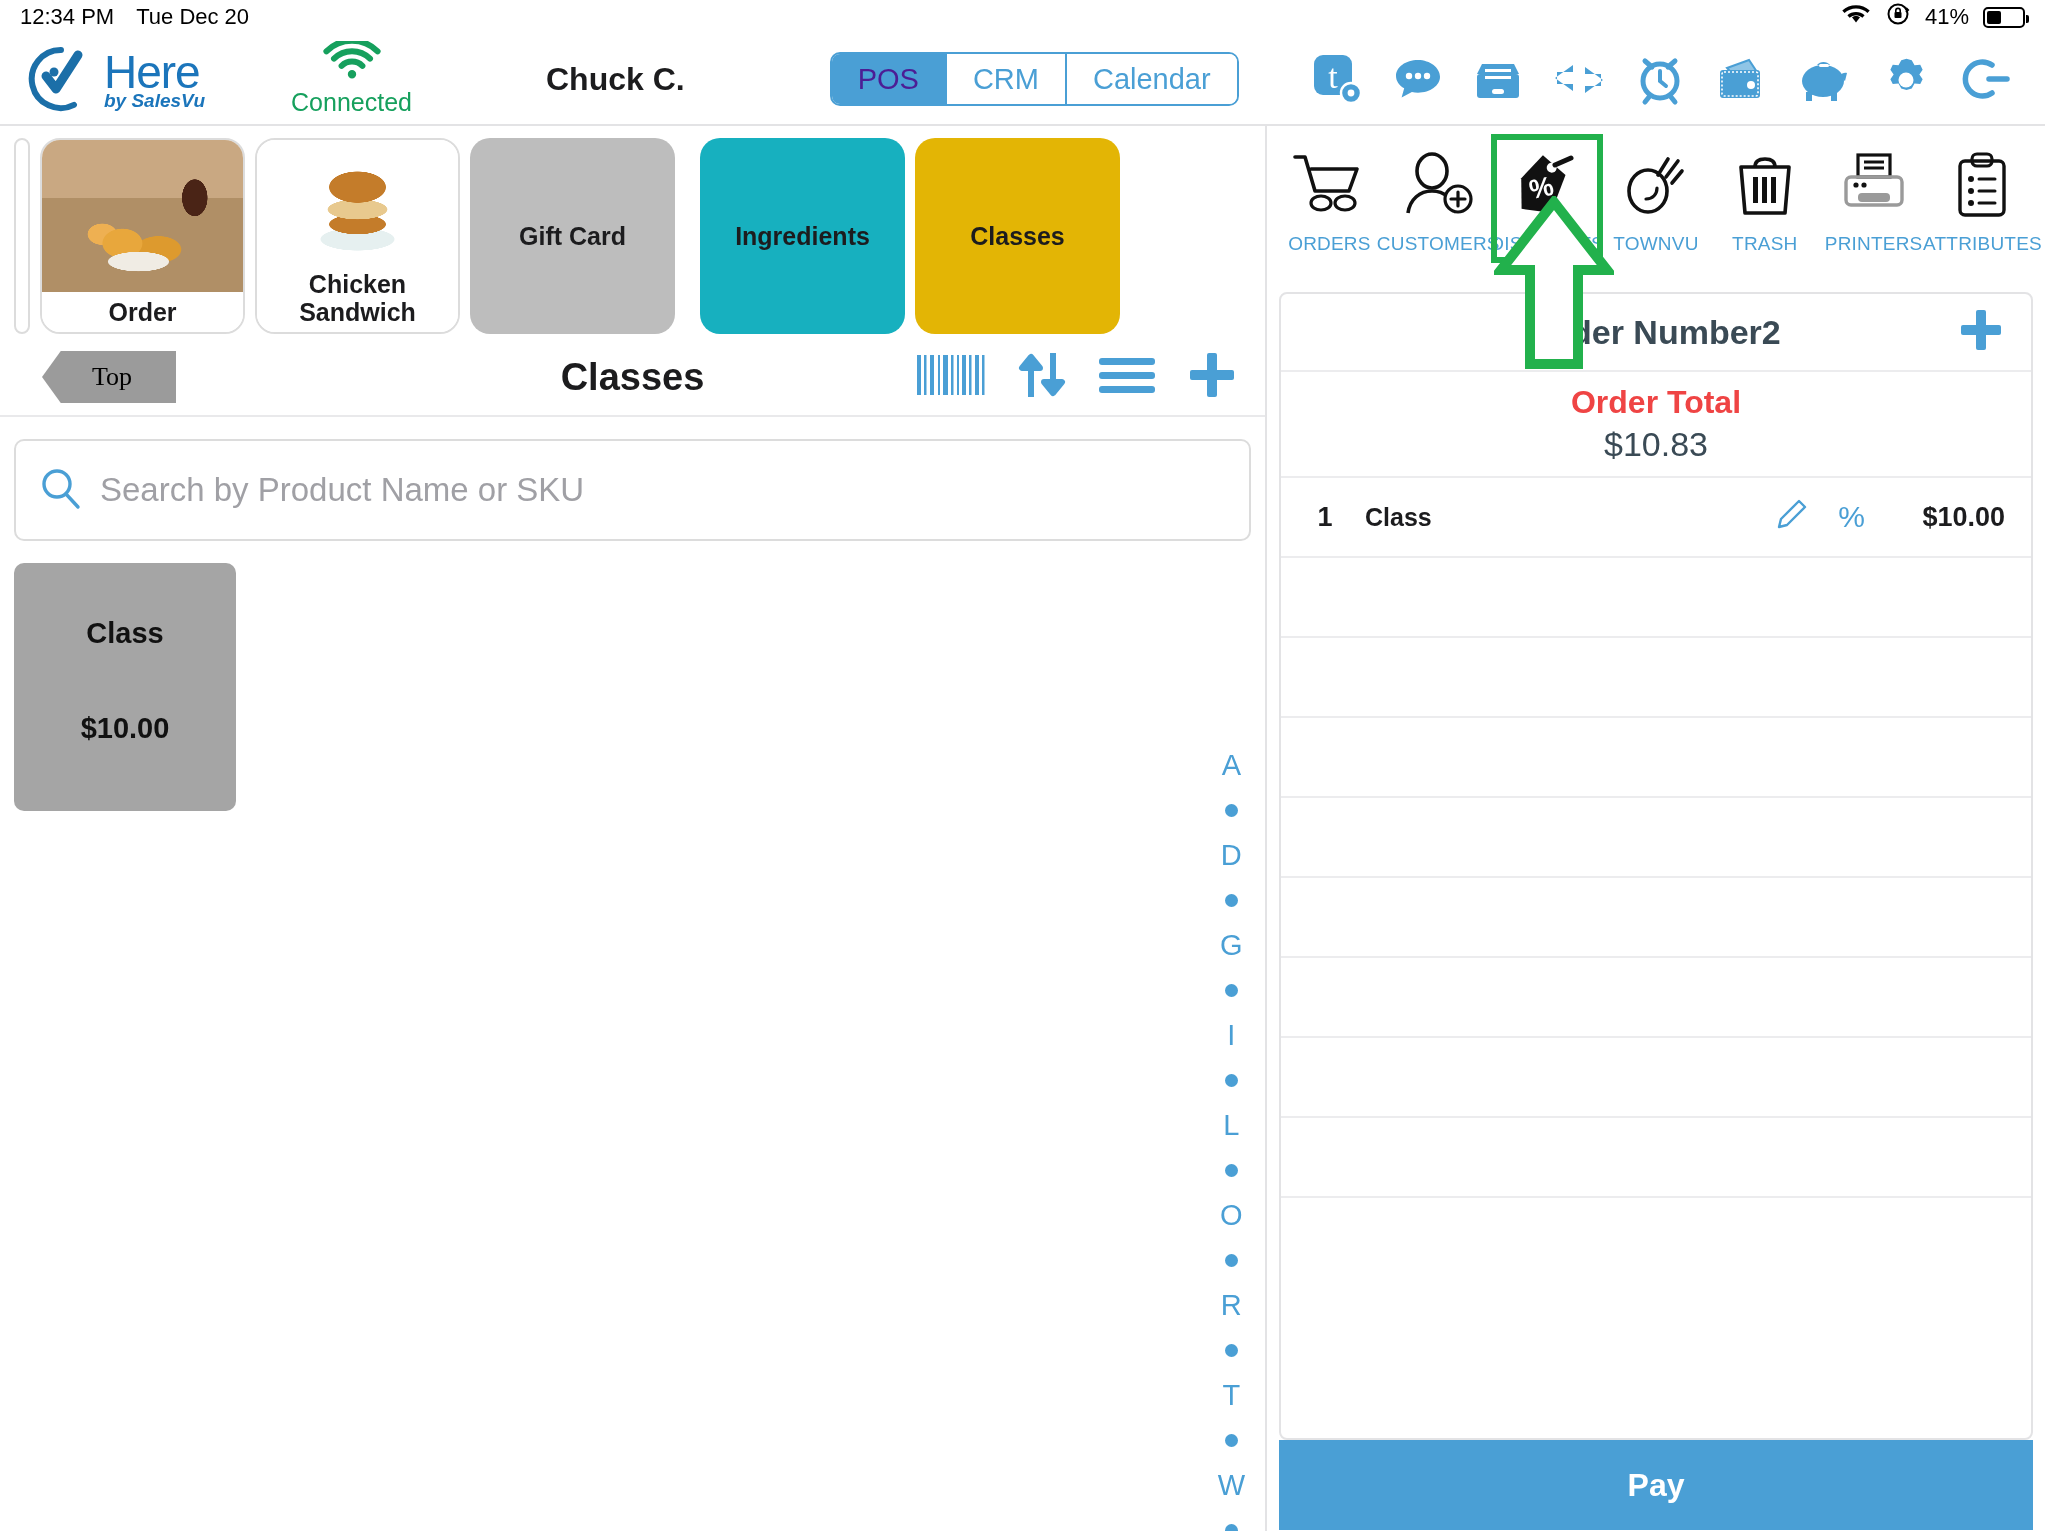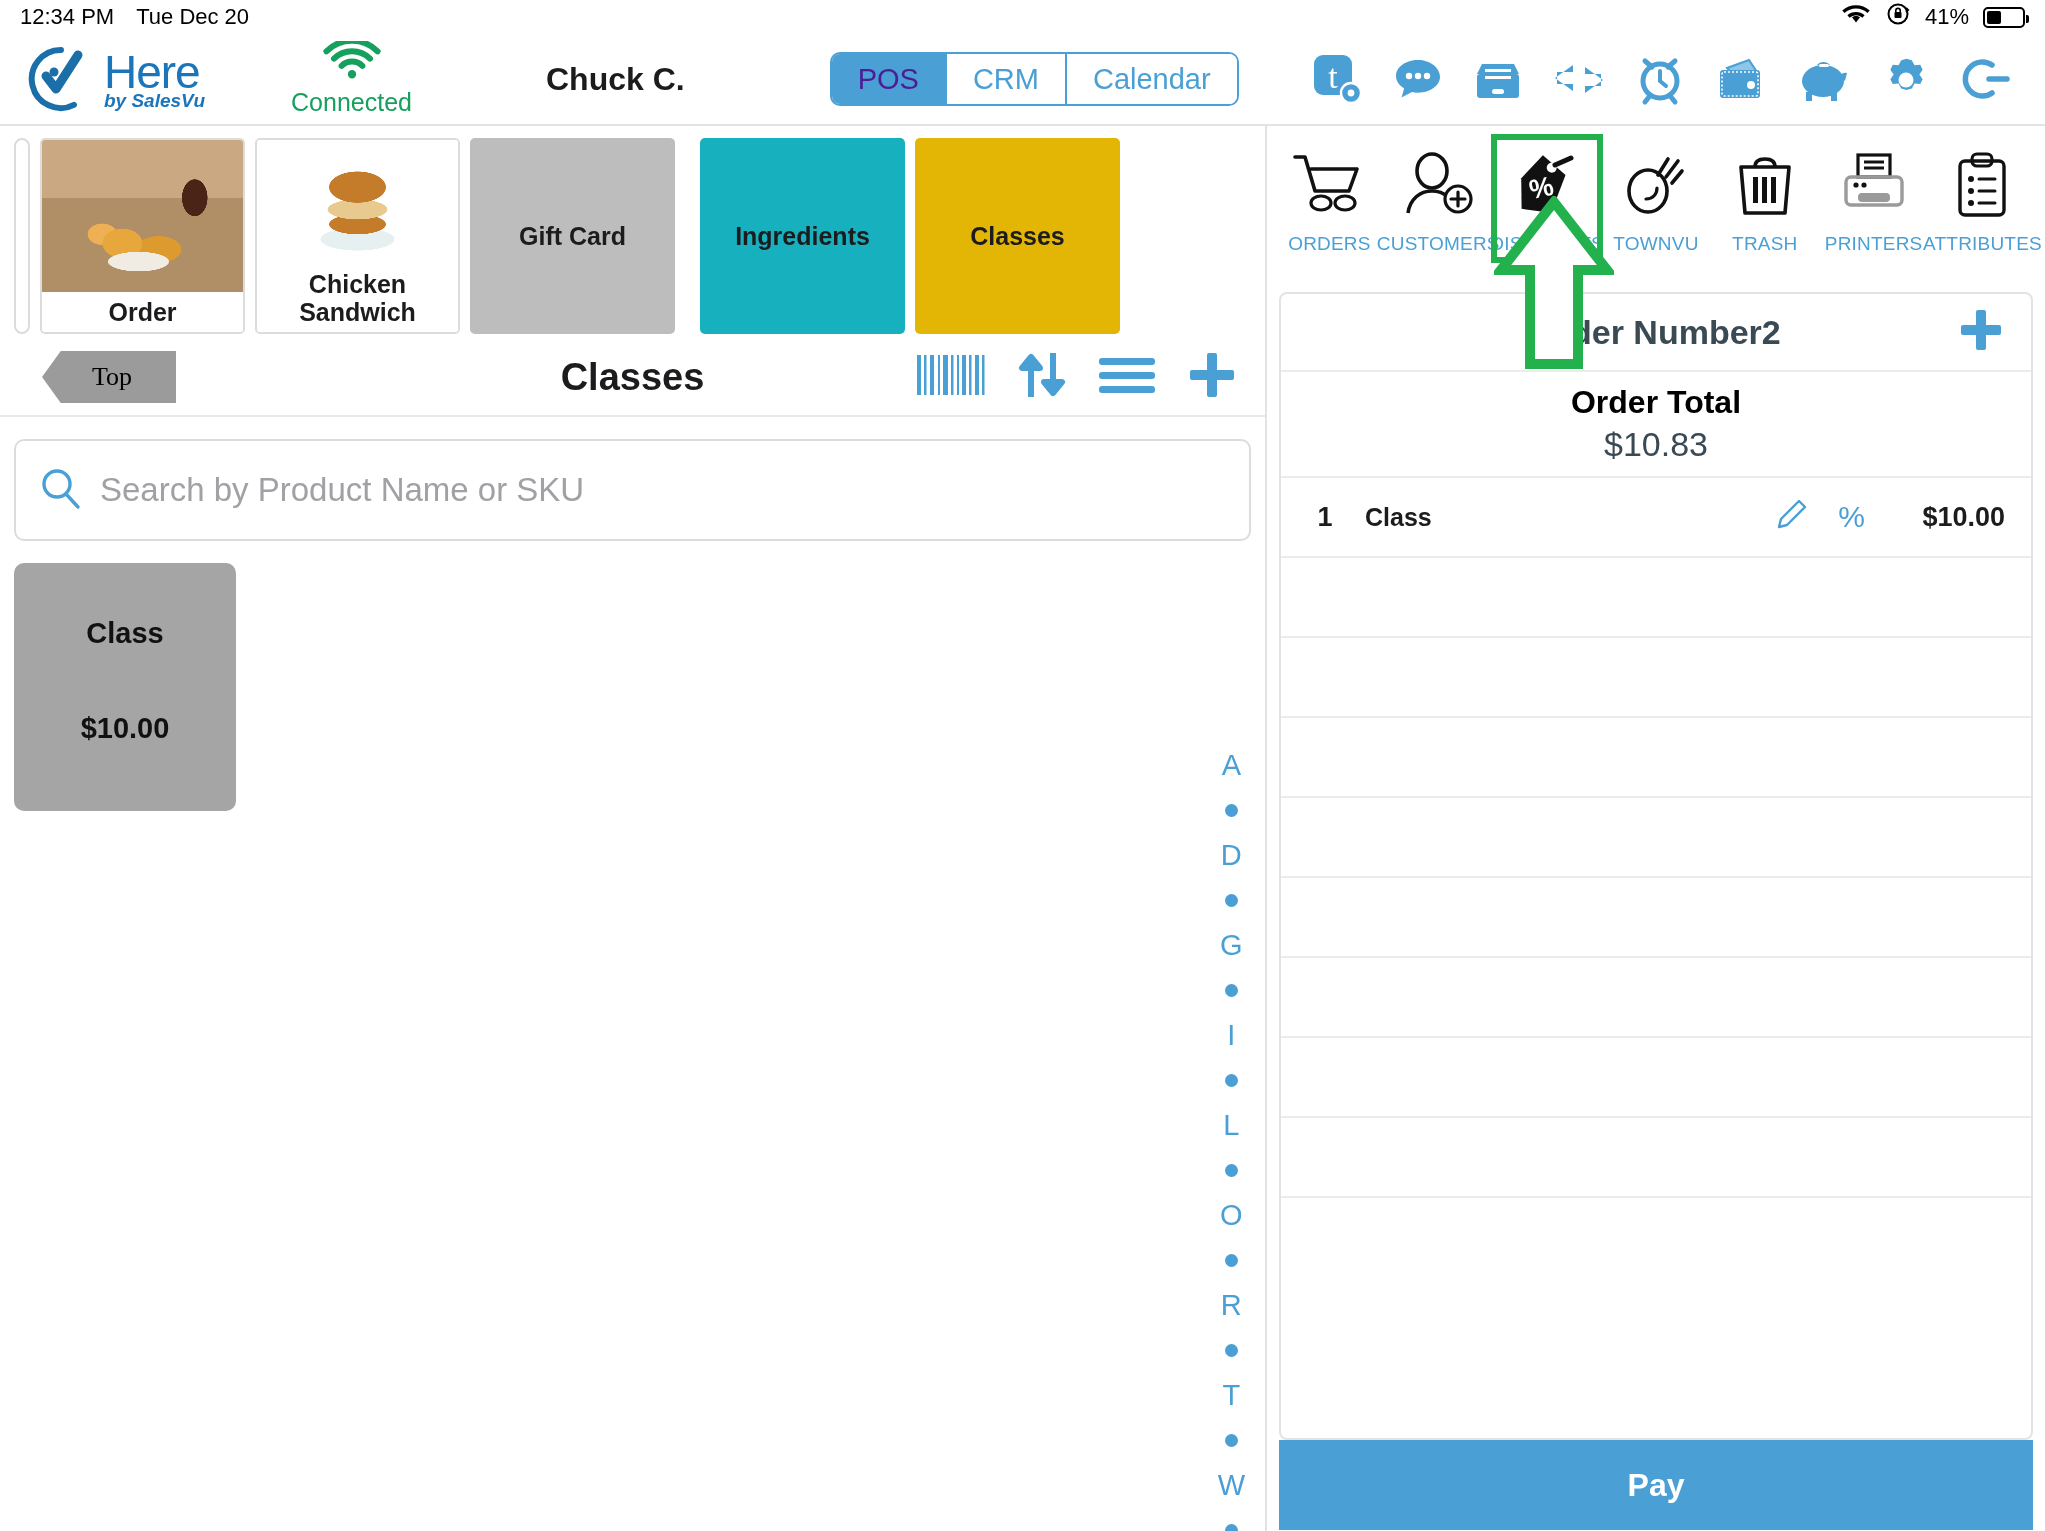--- a/index.html
+++ b/index.html
@@ -67,21 +67,21 @@
   .leftpane {
     position:absolute; left:0; top:126px; width:1267px; bottom:0;
     border-right:2px solid #e3e3e5;
   }
   .cat-row {
     display:flex; gap:10px; padding:12px 14px 0 14px; height:213px;
     align-items:flex-start;
   }
   .cat-strip { width:16px; height:196px; border:2px solid #dcdcdc; border-radius:8px; background:#fff;}
   .cat-tile {
-    width:205px; height:196px; border-radius:5px; overflow:hidden;
+    width:205px; height:196px; border-radius:20px; overflow:hidden;
     border:2px solid #dcdcdc; background:#fff;
     display:flex; flex-direction:column; position:relative;
   }
   .cat-img { flex:1; width:100%; position:relative; overflow:hidden; }
   .cat-label {
     background:#fff; text-align:center; font-size:25px; font-weight:bold;
     padding:6px 2px; line-height:1.12;
   }
   .cat-tile.solid { border:none; align-items:center; justify-content:center; }
   .cat-tile.solid .cat-label { background:transparent; }
@@ -183,21 +183,21 @@
   .order-head {
     height:78px; display:flex; align-items:center; justify-content:center;
     position:relative; border-bottom:2px solid #ececee;
   }
   .order-num { font-size:34px; font-weight:bold; color:#3a4a55; }
   .plus-btn { position:absolute; right:26px; top:50%; transform:translateY(-50%); }
   .order-total-wrap {
     display:flex; flex-direction:column; align-items:center; justify-content:center;
     height:106px; border-bottom:2px solid #ececee; gap:4px;
   }
-  .order-total-lbl { font-size:32px; font-weight:bold; color:#000000; }
+  .order-total-lbl { font-size:32px; font-weight:bold; color:#ef4444; }
   .order-total-val { font-size:34px; font-weight:normal; color:#3a4a55; }
 
   .line-item {
     display:flex; align-items:center; height:80px;
     border-bottom:2px solid #ececee; padding:0 26px; gap:22px;
   }
   .li-qty { font-size:27px; font-weight:bold; width:36px; text-align:center;}
   .li-name { font-size:25px; font-weight:600; }
   .li-actions { margin-left:auto; display:flex; align-items:center; gap:30px;}
   .li-pct { font-size:30px; color:#4a9fd5; }

